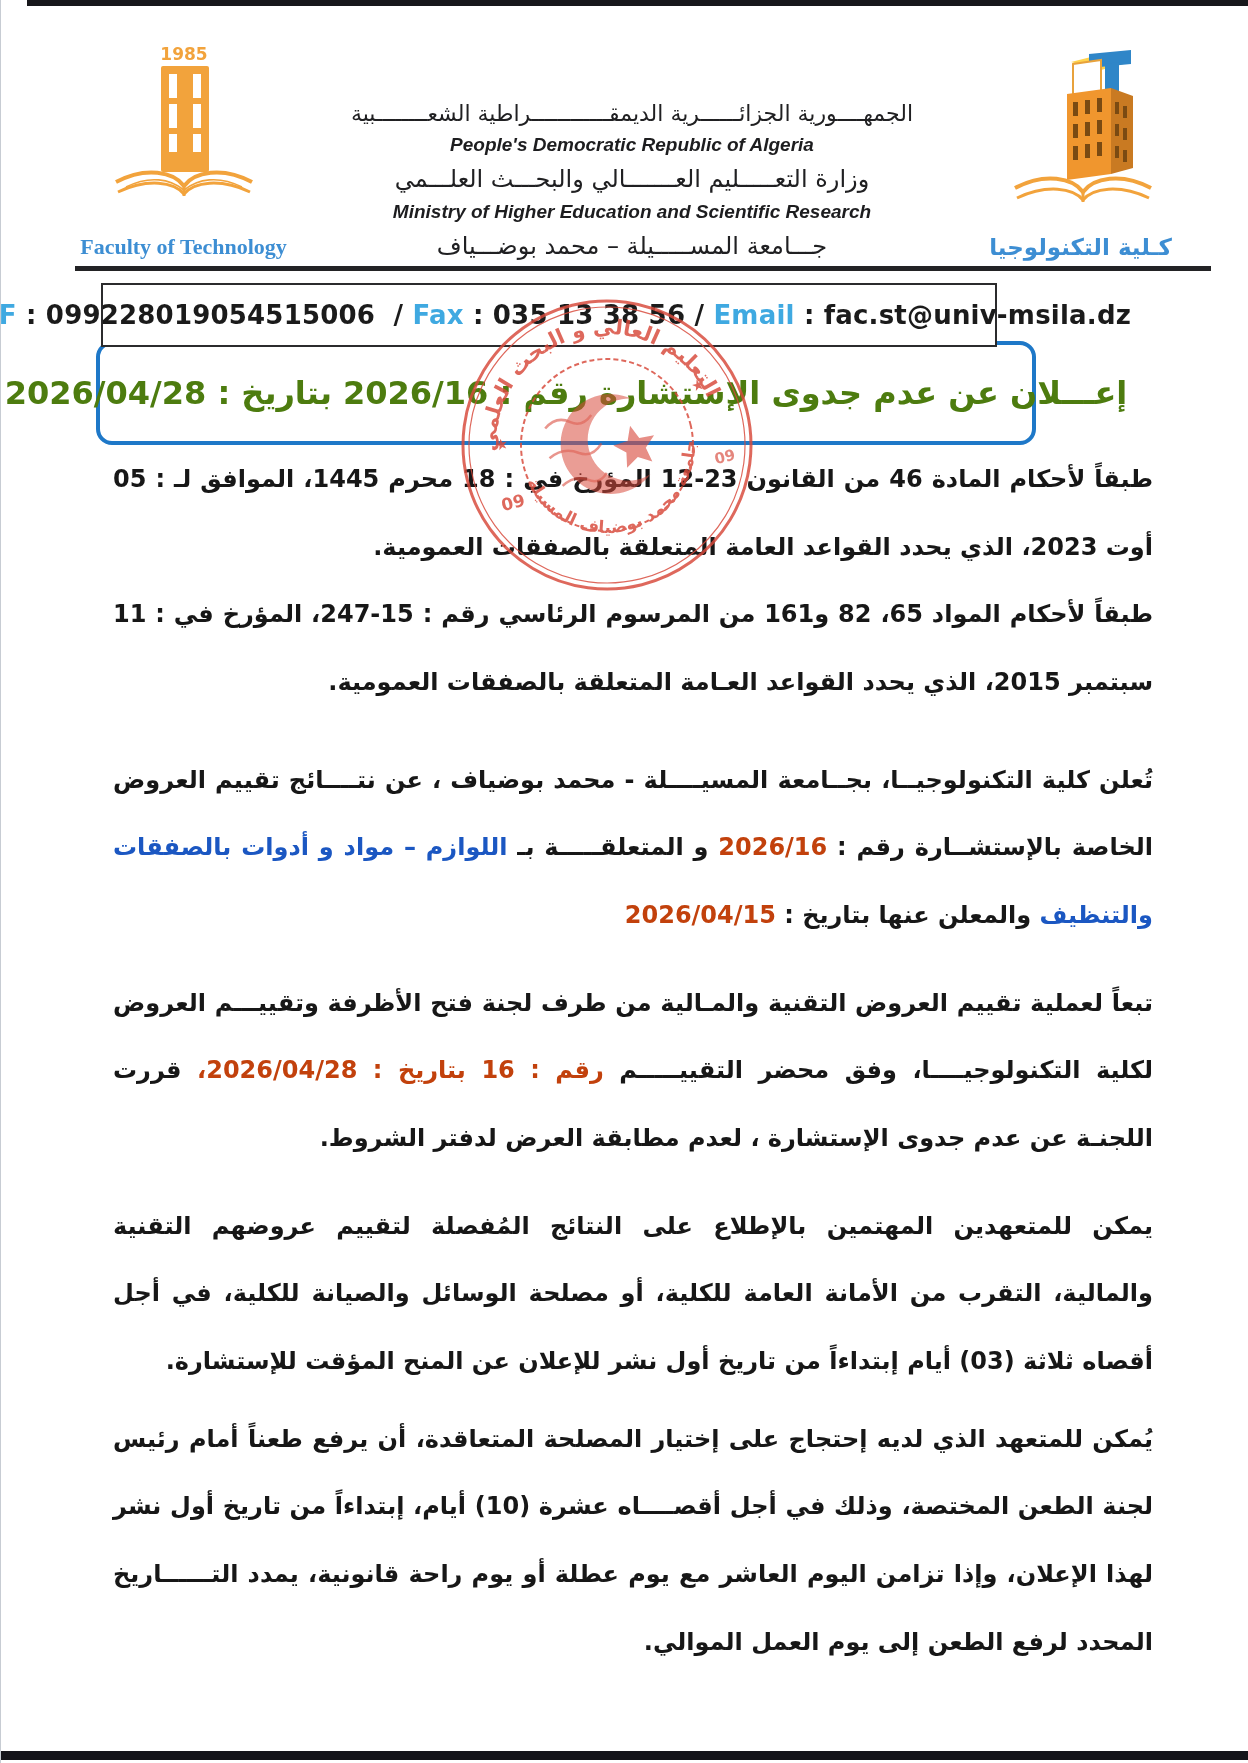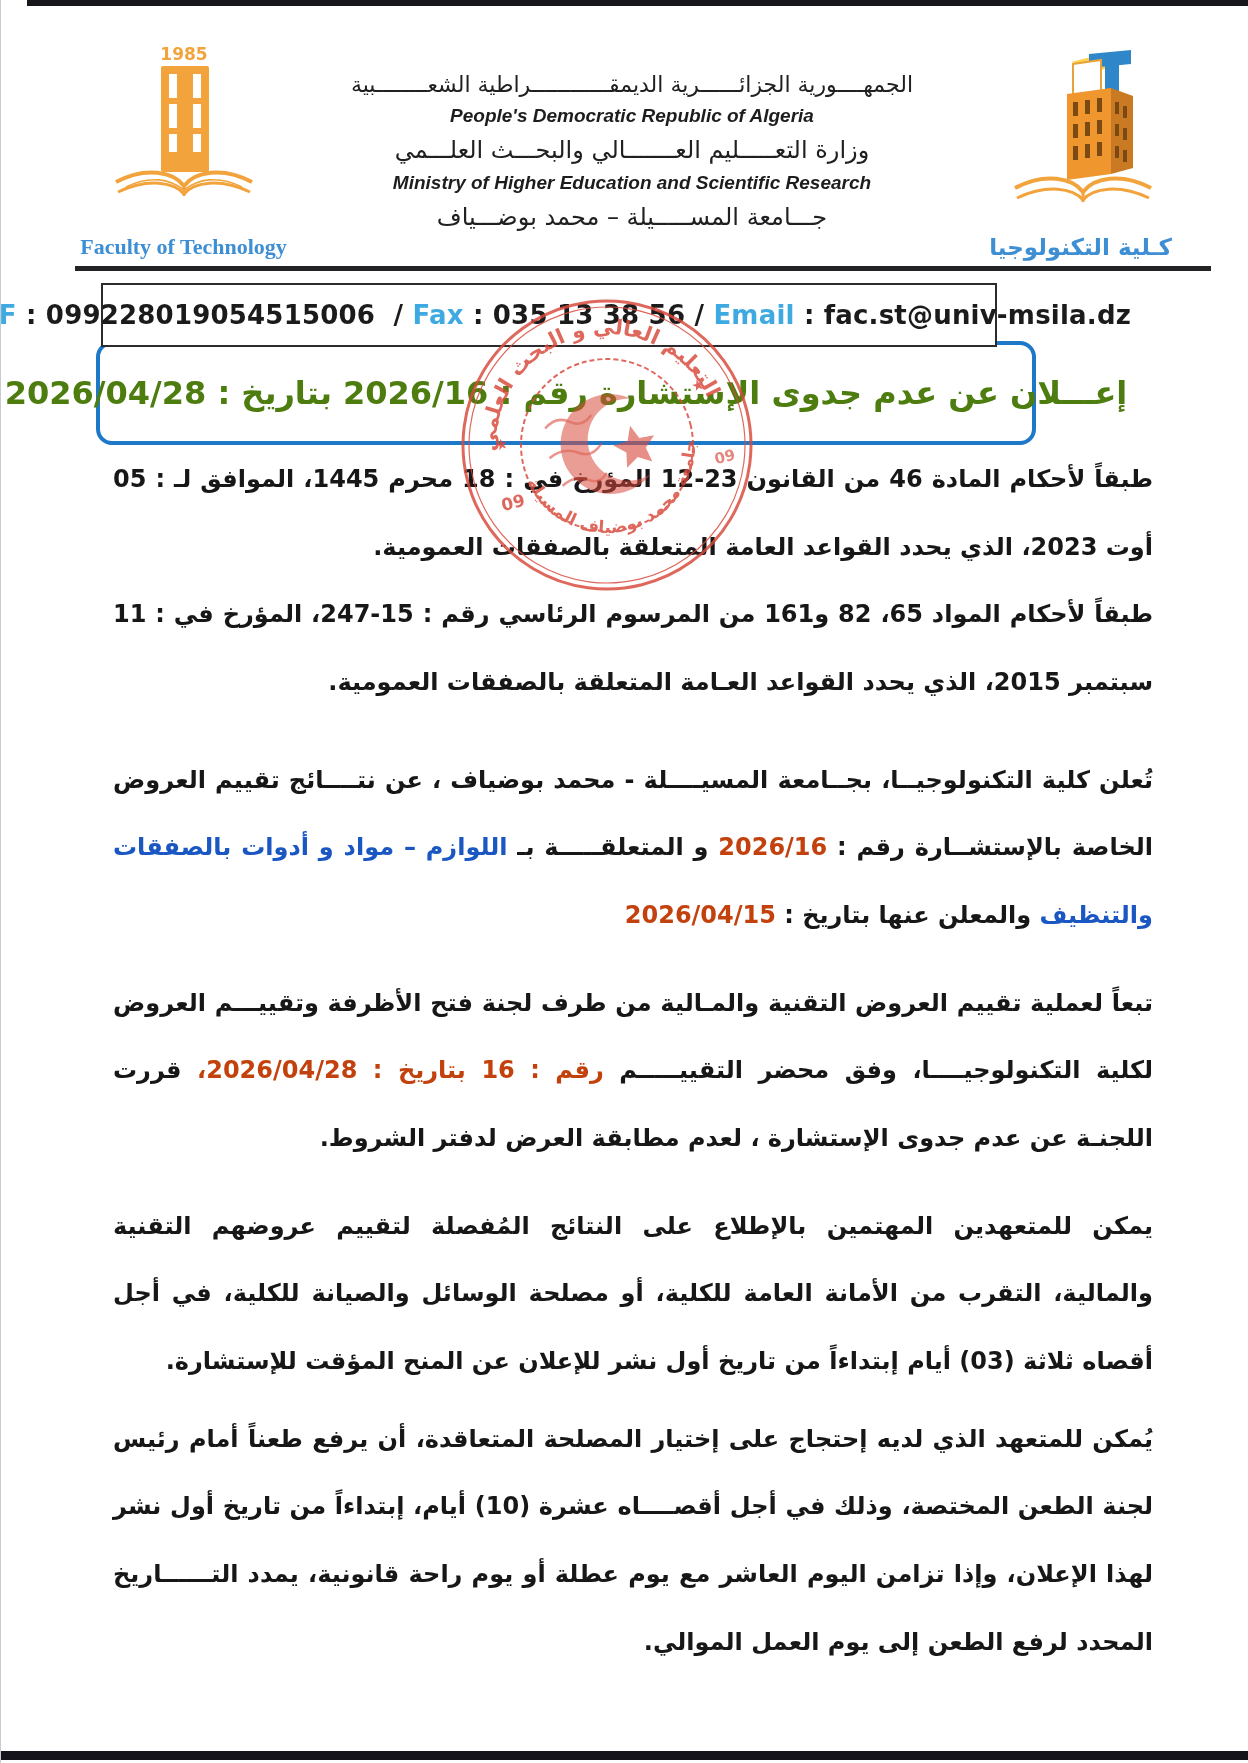--- a/index.html
+++ b/index.html
@@ -6,21 +6,21 @@
   .page{
     position:relative;width:1248px;height:1763px;background:#ffffff;
     margin:0 auto;overflow:hidden;
     font-family:"DejaVu Sans",sans-serif;color:#1b1b1b;
     border-left:1px solid #c7ccd3;border-right:2px solid #b9bfc7;
   }
   .edge-top{position:absolute;top:0;left:26px;right:0;height:6px;background:#17171b;}
   .edge-bottom{position:absolute;bottom:3px;left:0;right:0;height:9px;background:#14141a;}
 
   
-  .header{position:absolute;top:40px;left:70px;right:56px;display:flex;align-items:center;}
+  .header{position:absolute;top:40px;left:70px;right:56px;display:flex;align-items:flex-end;}
   .logo-col{width:225px;display:flex;flex-direction:column;align-items:center;}
   .center-col{flex:1;text-align:center;}
   .ar-line{font-weight:normal;color:#202022;direction:rtl;}
   .ar-sm{font-size:22px;margin-top:2px;}
   .ar-md{font-size:24px;margin-top:9px;}
   .en-line{font-family:"Liberation Sans",sans-serif;font-style:italic;font-weight:bold;
            font-size:19px;color:#1d1d1f;margin-top:8px;}
   .caption-en{font-family:"Liberation Serif",serif;font-weight:bold;font-size:22px;
               color:#3d8ed3;margin-top:14px;white-space:nowrap;}
   .caption-center{margin-top:18px;font-size:20px;}

